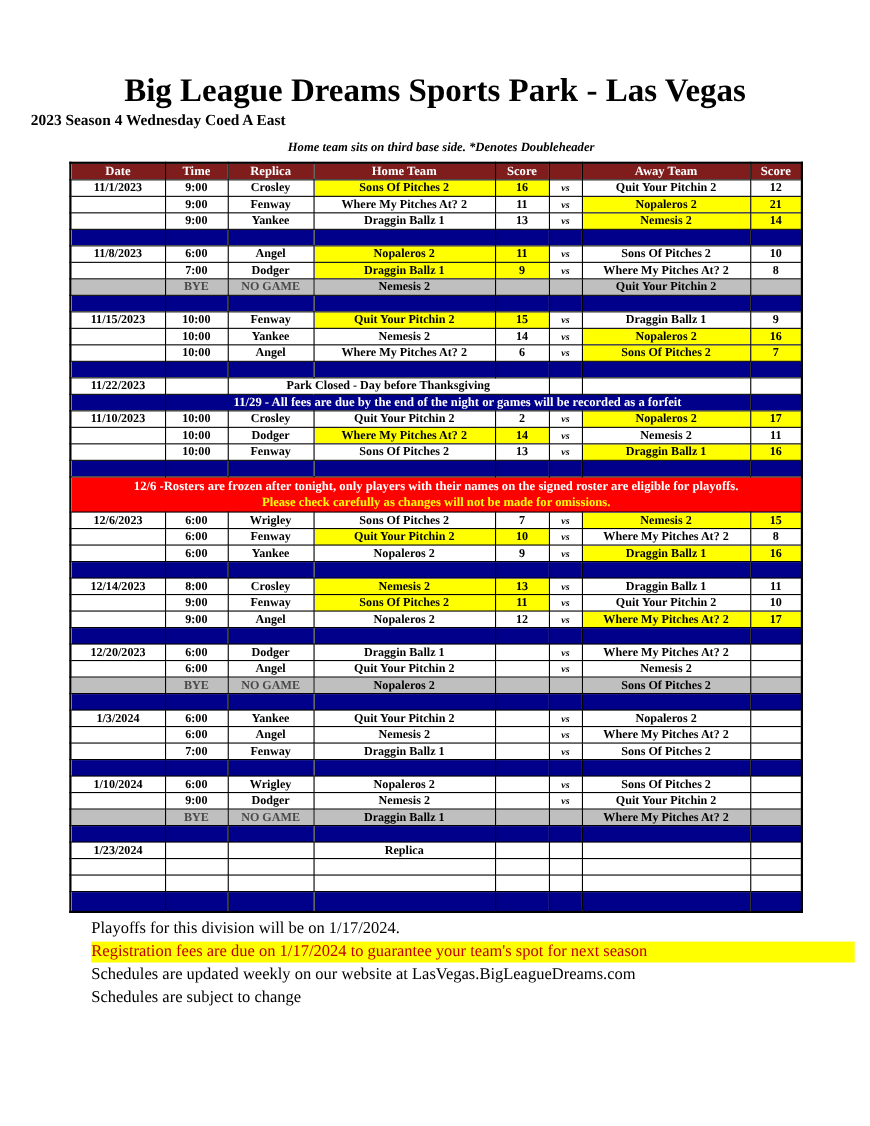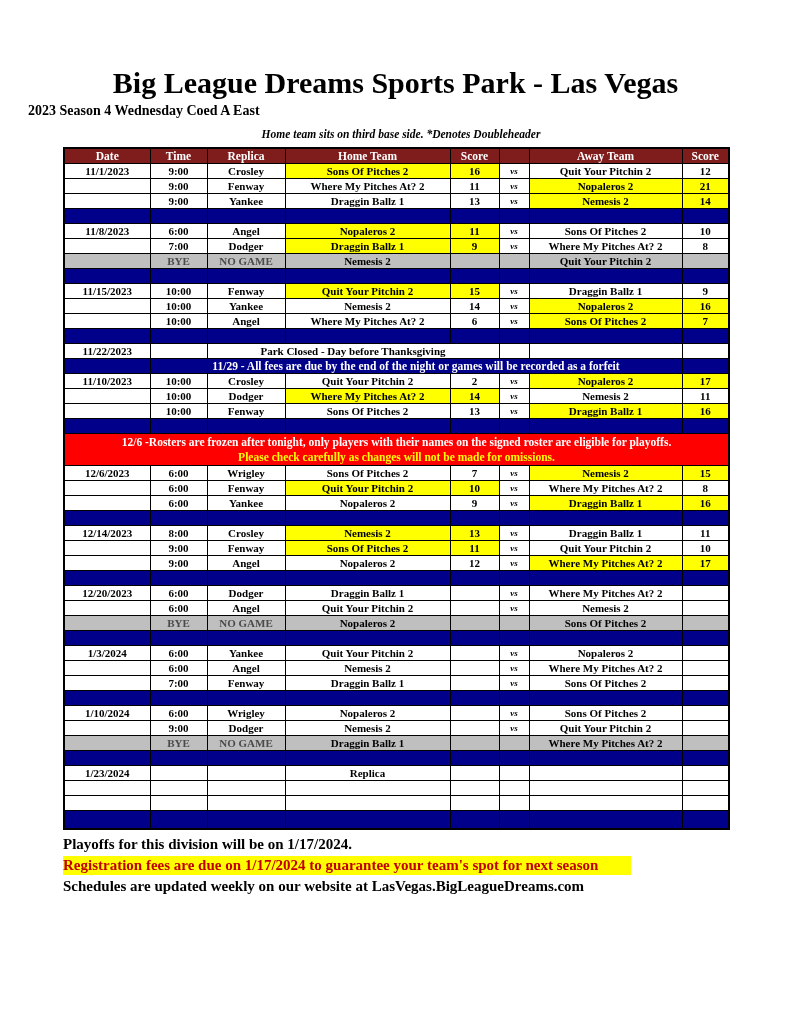--- a/index.html
+++ b/index.html
@@ -29,22 +29,22 @@
   tr.navy-row.tall td { height:18px; }
   tr.gray-row td { background:#BFBFBF; }
   td.bye-label { color:#4a4a4a; }
   td.vs { font-style:italic; font-size:9px; }
   td.navy-notice-text { background:#00008B; color:#FFFFFF; font-size:11.5px; }
   td.red-notice { background:#FF0000; height:20px; font-size:11.5px; }
   td.red-notice .rline1 { color:#FFFFFF; line-height:16px; }
   td.red-notice .rline2 { color:#FFFF00; line-height:15px; }
 
   .footer { margin:5px 0 0 63px; width:665px; }
-  .fline { font-size:15px; line-height:19px; margin-top:2px; font-weight:bold; }
-  .fline.highlight { background:#FFFF00; color:#C00000; width:568px; }
+  .fline { font-size:15px; line-height:19px; margin-top:2px; font-weight:normal;margin-left:20px; }
+  .fline.highlight { background:#FFFF00; color:#C00000; width:694px; }
 </style>
 </head>
 <body>
 
 <div class="page">
   <h1 class="title">Big League Dreams Sports Park - Las Vegas</h1>
   <h2 class="subtitle">2023 Season 4 Wednesday Coed A East</h2>
   <div class="note">Home team sits on third base side.  *Denotes Doubleheader</div>
 
   <table class="sched">
@@ -490,14 +490,15 @@
           <td></td>
           <td></td>
         </tr>
       </tbody>
   </table>
 
   <div class="footer">
     <div class="fline">Playoffs for this division will be on 1/17/2024.</div>
     <div class="fline highlight">Registration fees are due on 1/17/2024 to guarantee your team's spot for next season</div>
     <div class="fline">Schedules are updated weekly on our website at LasVegas.BigLeagueDreams.com</div>
+    <div class="fline">Schedules are subject to change</div>
   </div>
 </div>
 
 </body></html>

